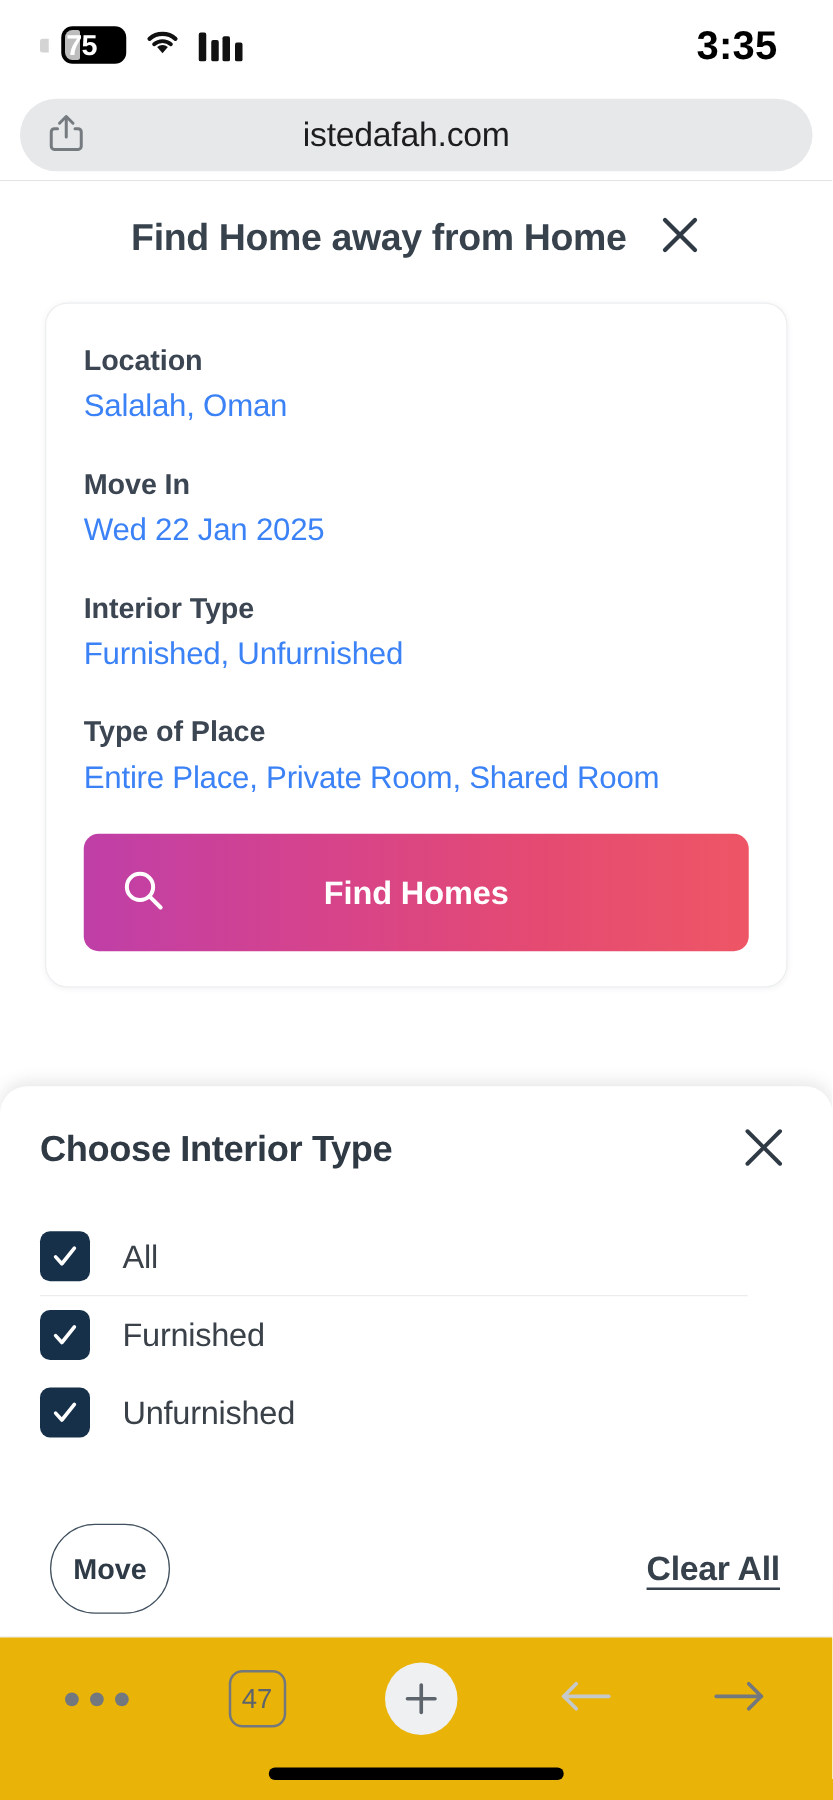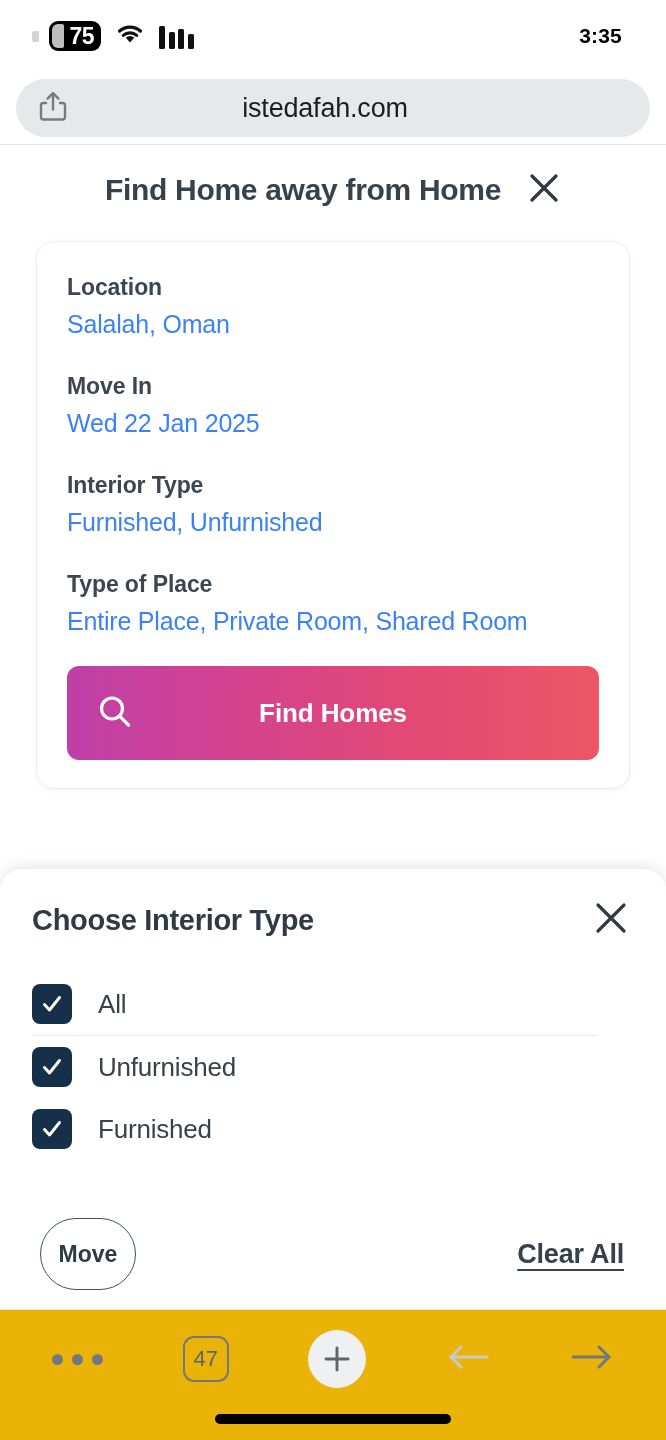--- a/index.html
+++ b/index.html
@@ -43,21 +43,20 @@
     margin-right: -4px;
   }
   .battery-pill {
     position: relative;
     background: #000000;
     border-radius: 9px;
     height: 30px;
     min-width: 52px;
     display: flex;
     align-items: center;
-    justify-content: flex-end;
     padding: 0 7px 0 4px;
   }
   .battery-fill {
     position: absolute;
     left: 3px;
     top: 3px;
     bottom: 3px;
     width: 12px;
     background: #bdbdbd;
     border-radius: 6px 2px 2px 6px;
@@ -76,21 +75,21 @@
     display: block;
     width: 6px;
     border-radius: 1.5px;
     background: #111;
   }
   .bars-icon i.b1 { height: 23px; }
   .bars-icon i.b2 { height: 17px; }
   .bars-icon i.b3 { height: 20px; }
   .bars-icon i.b4 { height: 15px; }
   .status-time {
-    font-size: 21px;
+    font-size: 32px;
     font-weight: bold;
     color: #000;
     letter-spacing: 0.2px;
   }
 
   
   .url-bar-wrap {
     flex: 0 0 72px;
     padding: 0 16px;
     display: flex;
@@ -482,30 +481,30 @@
         </div>
 
         <div class="option-rule"></div>
 
         <div class="option-row">
           <span class="checkbox">
             <svg width="24" height="24" viewBox="0 0 24 24">
               <path d="M4.5 12.5 L9.5 18 L19.5 5.5" stroke="#ffffff" stroke-width="2.9" fill="none" stroke-linecap="round" stroke-linejoin="round"></path>
             </svg>
           </span>
-          <span class="option-label">Unfurnished</span>
+          <span class="option-label">Furnished</span>
         </div>
 
         <div class="option-row">
           <span class="checkbox">
             <svg width="24" height="24" viewBox="0 0 24 24">
               <path d="M4.5 12.5 L9.5 18 L19.5 5.5" stroke="#ffffff" stroke-width="2.9" fill="none" stroke-linecap="round" stroke-linejoin="round"></path>
             </svg>
           </span>
-          <span class="option-label">Furnished</span>
+          <span class="option-label">Unfurnished</span>
         </div>
 
       </div>
 
       <div class="rule inset-right" style="margin-top:30px;"></div>
 
       <div class="sheet-footer">
         <button class="save-btn">Move</button>
         <span class="clear-link">Clear All</span>
       </div>

